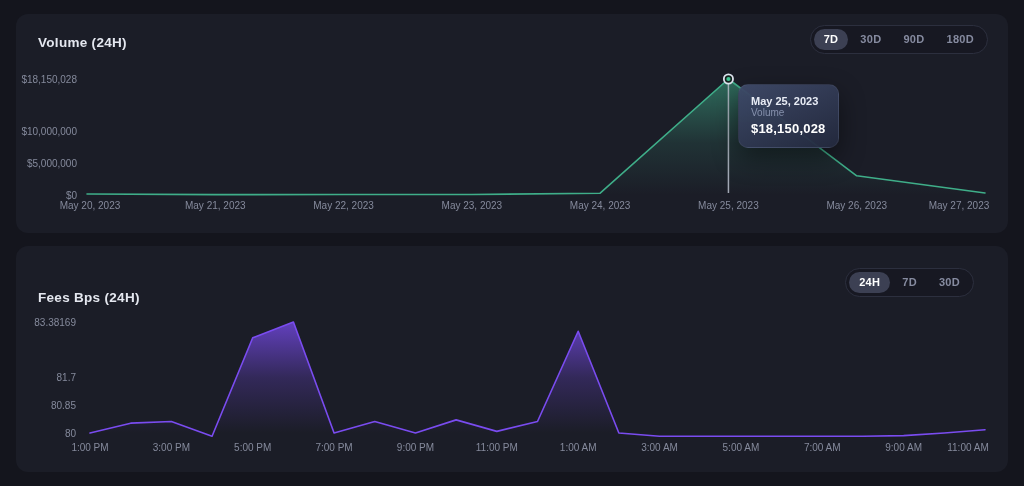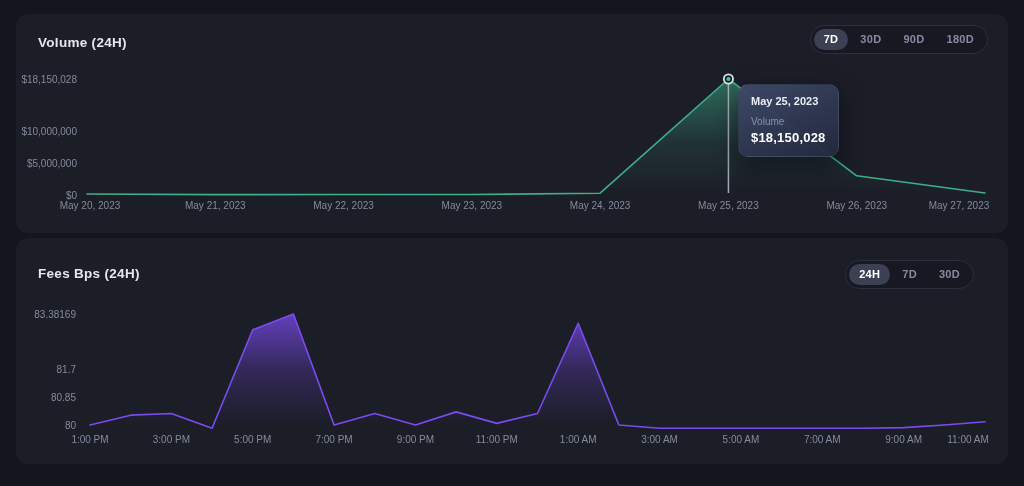--- a/index.html
+++ b/index.html
@@ -1,30 +1,30 @@
 <!DOCTYPE html>
 <html><head>
 <meta charset="utf-8">
 <style>
   html,body{margin:0;padding:0;background:#14151d;}
   body{
     width:1024px;height:486px;overflow:hidden;
     font-family:"Liberation Sans","DejaVu Sans",sans-serif;
     -webkit-font-smoothing:antialiased;
   }
-  .page{box-sizing:border-box;width:837px;height:486px;padding:14px 16px;display:flex;flex-direction:column;gap:5px;}
+  .page{box-sizing:border-box;width:837px;height:486px;padding:14px 16px;display:flex;flex-direction:column;gap:13px;}
   .panel{position:relative;background:#1b1d27;border-radius:12px;width:992px;}
   .panel-volume{height:219px;}
   .panel-fees{height:226px;}
   .panel-title{
     position:absolute;left:22px;margin:0;
     font-size:13.5px;font-weight:700;letter-spacing:.3px;color:#e4e7ef;z-index:3;
   }
   .panel-volume .panel-title{top:21px;}
-  .panel-fees .panel-title{top:28px;}
+  .panel-fees .panel-title{top:44px;}
   .switcher{
     position:absolute;z-index:3;display:flex;align-items:center;gap:2px;
     padding:3px;border:1px solid #2c2f3e;border-radius:16px;background:rgba(12,13,19,.25);
   }
   .panel-volume .switcher{top:11px;right:20px;}
   .panel-fees .switcher{top:22px;right:34px;}
   .sw-btn{
     border:none;background:transparent;color:#868ba0;
     font-family:inherit;font-size:11px;font-weight:700;letter-spacing:.3px;
     padding:5px 10px;border-radius:12px;cursor:pointer;line-height:1;
@@ -32,21 +32,21 @@
   .sw-btn.active{background:#3c4053;color:#ffffff;}
   .chart-svg{position:absolute;left:0;top:0;z-index:1;display:block;}
   .tooltip{
     position:absolute;left:722px;top:70px;z-index:4;
     padding:10px 12px 11px;border-radius:10px;white-space:nowrap;
     background:linear-gradient(155deg,rgba(62,73,104,.96),rgba(35,41,62,.96));
     border:1px solid rgba(255,255,255,.05);
     box-shadow:0 10px 26px rgba(0,0,0,.45);
   }
   .tt-date{font-size:11px;font-weight:700;color:#e8ecf5;}
-  .tt-label{font-size:10px;color:#8691ad;margin-top:9px;}
+  .tt-label{font-size:10px;color:#8691ad;}
   .tt-value{font-size:13px;font-weight:800;color:#ffffff;margin-top:3px;letter-spacing:.2px;}
 </style>
 </head>
 <body>
 
 <div class="page">
 
   <section class="panel panel-volume">
     <h2 class="panel-title">Volume (24H)</h2>
     <div class="switcher" id="switcher-volume">

